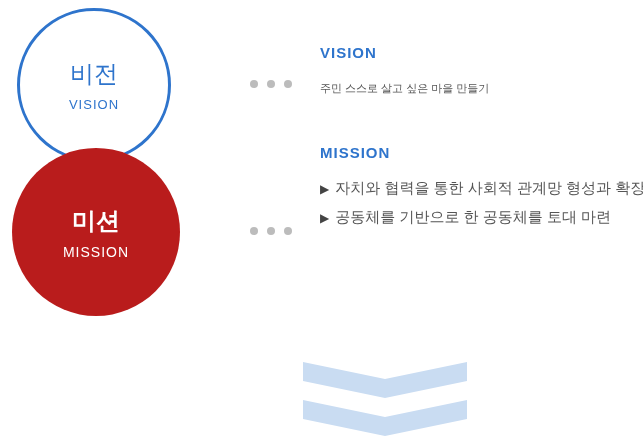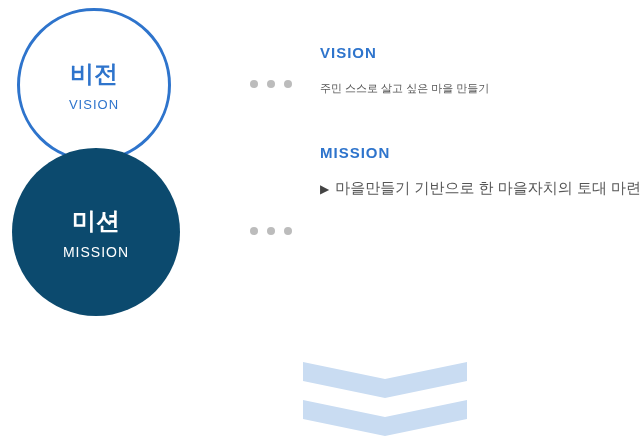--- a/index.html
+++ b/index.html
@@ -22,27 +22,27 @@
     justify-content: center;
     text-align: center;
   }
   .vision-circle {
     left: 17px; top: 8px;
     width: 148px; height: 148px;
     background: #ffffff;
     border: 3px solid #2e74cc;
     z-index: 1;
   }
-  .vision-circle .circle-ko { color: #2e74cc; font-size: 24px; font-weight: bold; }
+  .vision-circle .circle-ko { color: #2e74cc; font-size: 24px; font-weight: normal; }
   .vision-circle .circle-en { color: #2e74cc; font-size: 13px; margin-top: 7px; letter-spacing: 1px; }
 
   .mission-circle {
     left: 12px; top: 148px;
     width: 168px; height: 168px;
-    background: #0c4a6e;
+    background: #b91c1c;
     z-index: 2;
   }
   .mission-circle .circle-ko { color: #ffffff; font-size: 24px; font-weight: bold; }
   .mission-circle .circle-en { color: #ffffff; font-size: 14px; margin-top: 7px; letter-spacing: 1px; }
 
   
   .dots {
     position: absolute;
     display: flex;
     gap: 9px;
@@ -124,21 +124,24 @@
   <div class="content">
 
     <div class="vision-section">
       <h3 class="section-heading">VISION</h3>
       <div class="vision-line">주민 스스로 살고 싶은 마을 만들기</div>
     </div>
 
     <div class="mission-section">
       <h3 class="section-heading">MISSION</h3>
       <div class="mission-item">
-        <span class="bullet">▶</span><span>마을만들기 기반으로 한 마을자치의 토대 마련</span>
+        <span class="bullet">▶</span><span>자치와 협력을 통한 사회적 관계망 형성과 확장</span>
+      </div>
+      <div class="mission-item">
+        <span class="bullet">▶</span><span>공동체를 기반으로 한 공동체를 토대 마련</span>
       </div>
     </div>
 
   </div>
 
   <svg class="chevrons" viewBox="0 0 164 76" xmlns="http://www.w3.org/2000/svg" aria-hidden="true">
     <polygon points="0,0 82,17 164,0 164,19 82,36 0,19" fill="#c9dcf2"></polygon>
     <polygon points="0,38 82,55 164,38 164,57 82,74 0,57" fill="#c9dcf2"></polygon>
   </svg>
 

